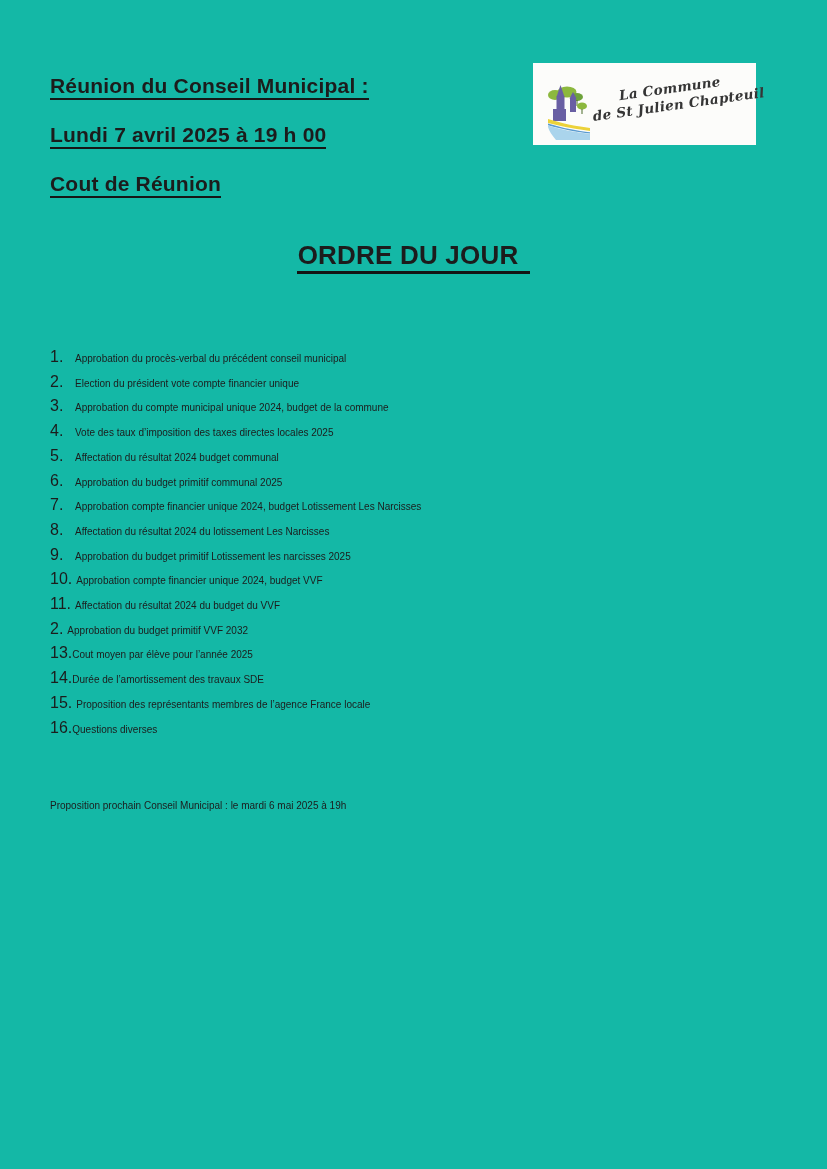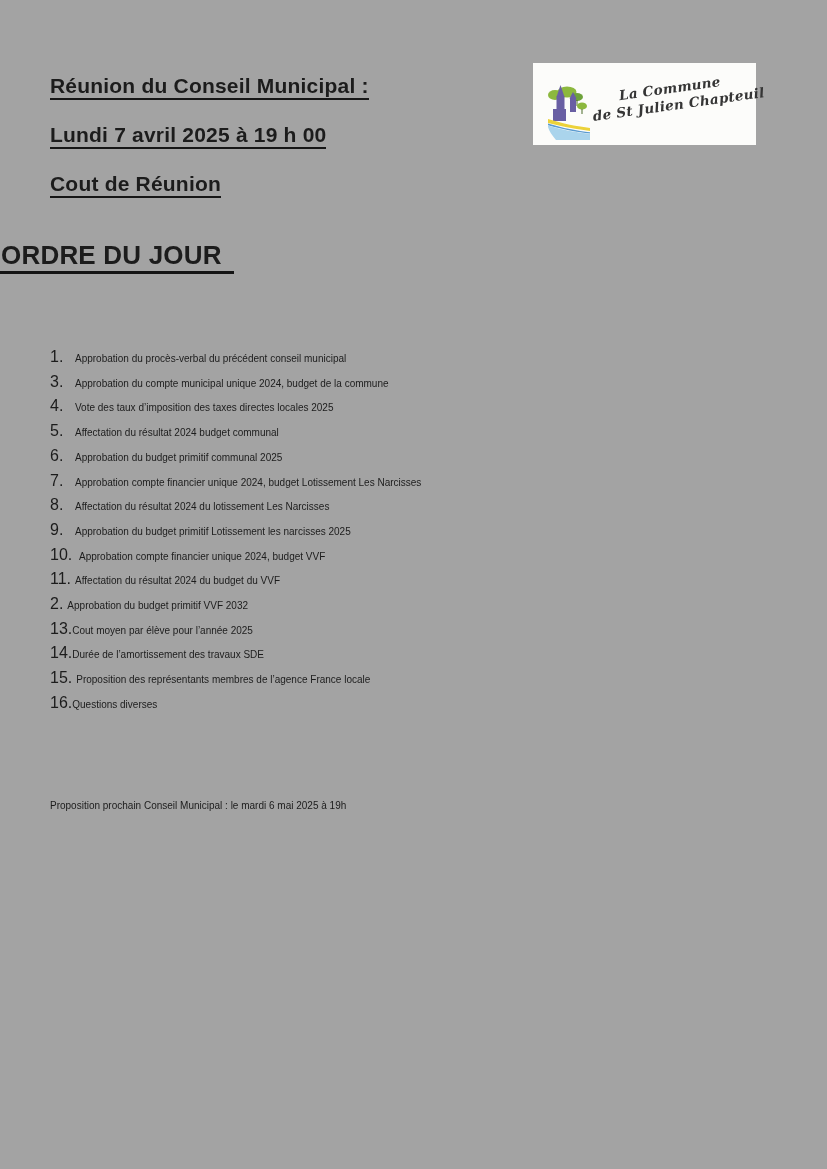--- a/index.html
+++ b/index.html
@@ -1,17 +1,17 @@
 <!DOCTYPE html>
 <html><head>
 <meta charset="utf-8">
 <style>
   html,body { margin:0; padding:0; background:#ffffff; }
   .page {
-    position:relative; width:827px; height:1169px; background:#a3a3a3;
+    position:relative; width:827px; height:1169px; background:#14b8a6;
     font-family:"Liberation Sans", sans-serif; color:#1c1c1c; overflow:hidden;
   }
 
   
   .header-titles { position:absolute; left:50px; top:62px; }
   .title-line { line-height:47px; white-space:nowrap; }
   .title-line span {
     font-size:21px; font-weight:700; letter-spacing:0.2px;
     border-bottom:2.6px solid #161616; padding-bottom:1px;
   }
@@ -21,21 +21,21 @@
   .logo svg { position:absolute; left:13px; top:22px; }
   .logo-text {
     position:absolute; left:58px; top:17px; width:160px;
     transform:rotate(-8deg);
     text-align:center; font-family:"DejaVu Serif", serif; font-style:italic;
     font-weight:600; font-size:13.5px; line-height:17px; color:#353535;
     letter-spacing:0.3px; white-space:nowrap;
   }
 
   
-  .heading-wrap { position:absolute; left:0; top:240px; width:100%; text-align:left; }
+  .heading-wrap { position:absolute; left:0; top:240px; width:100%; text-align:center; }
   .heading {
     font-size:26px; font-weight:700; letter-spacing:0.2px;
     border-bottom:3px solid #141414; padding:0 12px 1px 1px;
   }
 
   
   .agenda { position:absolute; left:50px; top:346px; margin:0; padding:0; list-style:none; width:600px; }
   .agenda li { line-height:22.7px; white-space:nowrap; }
   .agenda .num { font-size:16px; }
   .agenda li:nth-child(-n+9) .num { display:inline-block; width:25px; }
@@ -84,20 +84,21 @@
       <div>de St Julien Chapteuil</div>
     </div>
   </div>
 
   <div class="heading-wrap">
     <span class="heading">ORDRE DU JOUR</span>
   </div>
 
   <ol class="agenda">
     <li><span class="num">1.</span><span class="txt">Approbation du procès-verbal du précédent conseil municipal</span></li>
+    <li><span class="num">2.</span><span class="txt">Election du président vote compte financier unique</span></li>
     <li><span class="num">3.</span><span class="txt">Approbation du compte municipal unique 2024, budget de la commune</span></li>
     <li><span class="num">4.</span><span class="txt">Vote des taux d’imposition des taxes directes locales 2025</span></li>
     <li><span class="num">5.</span><span class="txt">Affectation du résultat 2024 budget communal</span></li>
     <li><span class="num">6.</span><span class="txt">Approbation du budget primitif communal 2025</span></li>
     <li><span class="num">7.</span><span class="txt">Approbation compte financier unique 2024, budget Lotissement Les Narcisses</span></li>
     <li><span class="num">8.</span><span class="txt">Affectation du résultat 2024 du lotissement Les Narcisses</span></li>
     <li><span class="num">9.</span><span class="txt">Approbation du budget primitif Lotissement les narcisses 2025</span></li>
     <li><span class="num">10.</span><span class="txt sp">Approbation compte financier unique 2024, budget VVF</span></li>
     <li><span class="num">11.</span><span class="txt sp">Affectation du résultat 2024 du budget du VVF</span></li>
     <li><span class="num">2.</span><span class="txt sp">Approbation du budget primitif VVF 2032</span></li>

